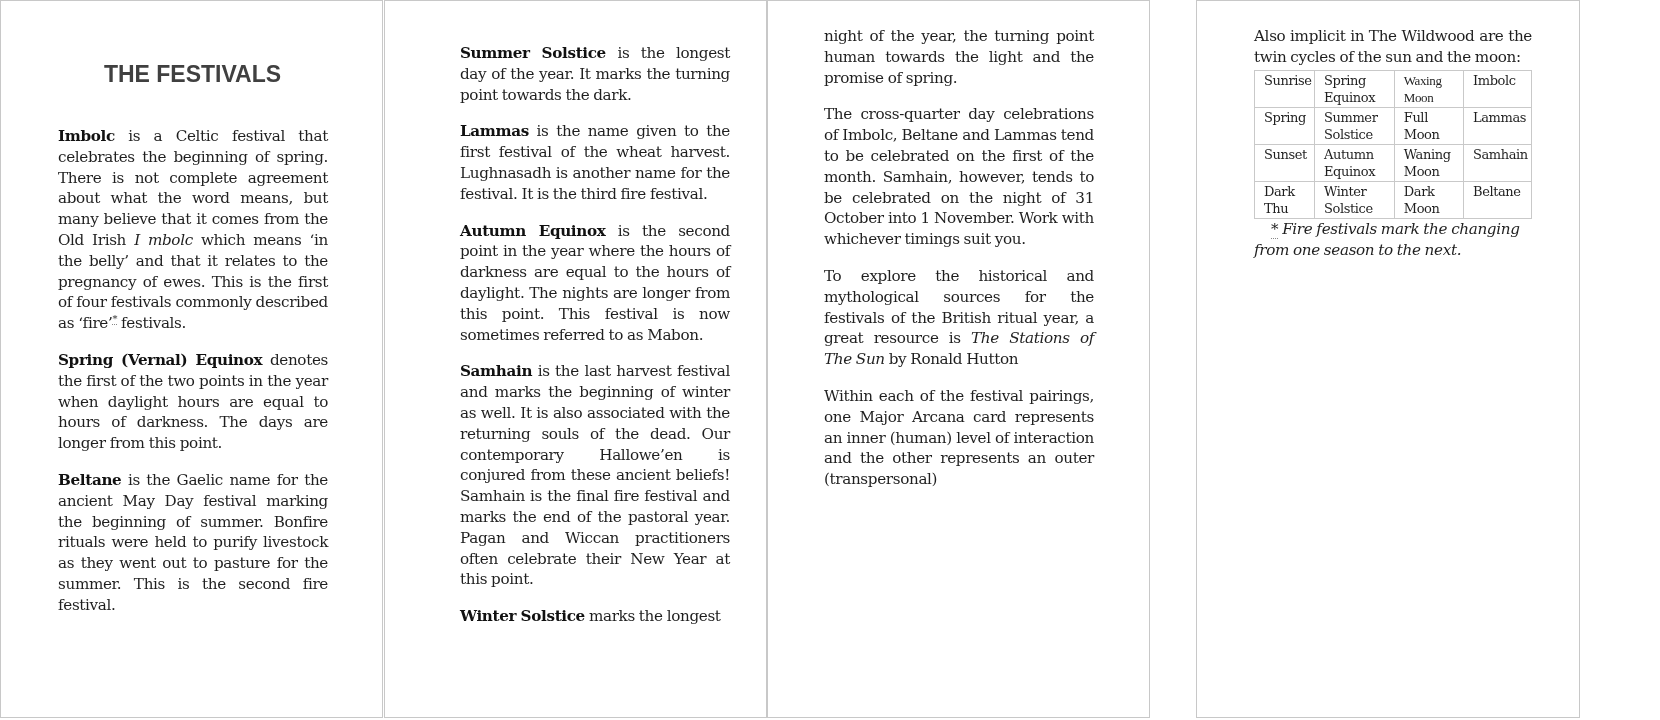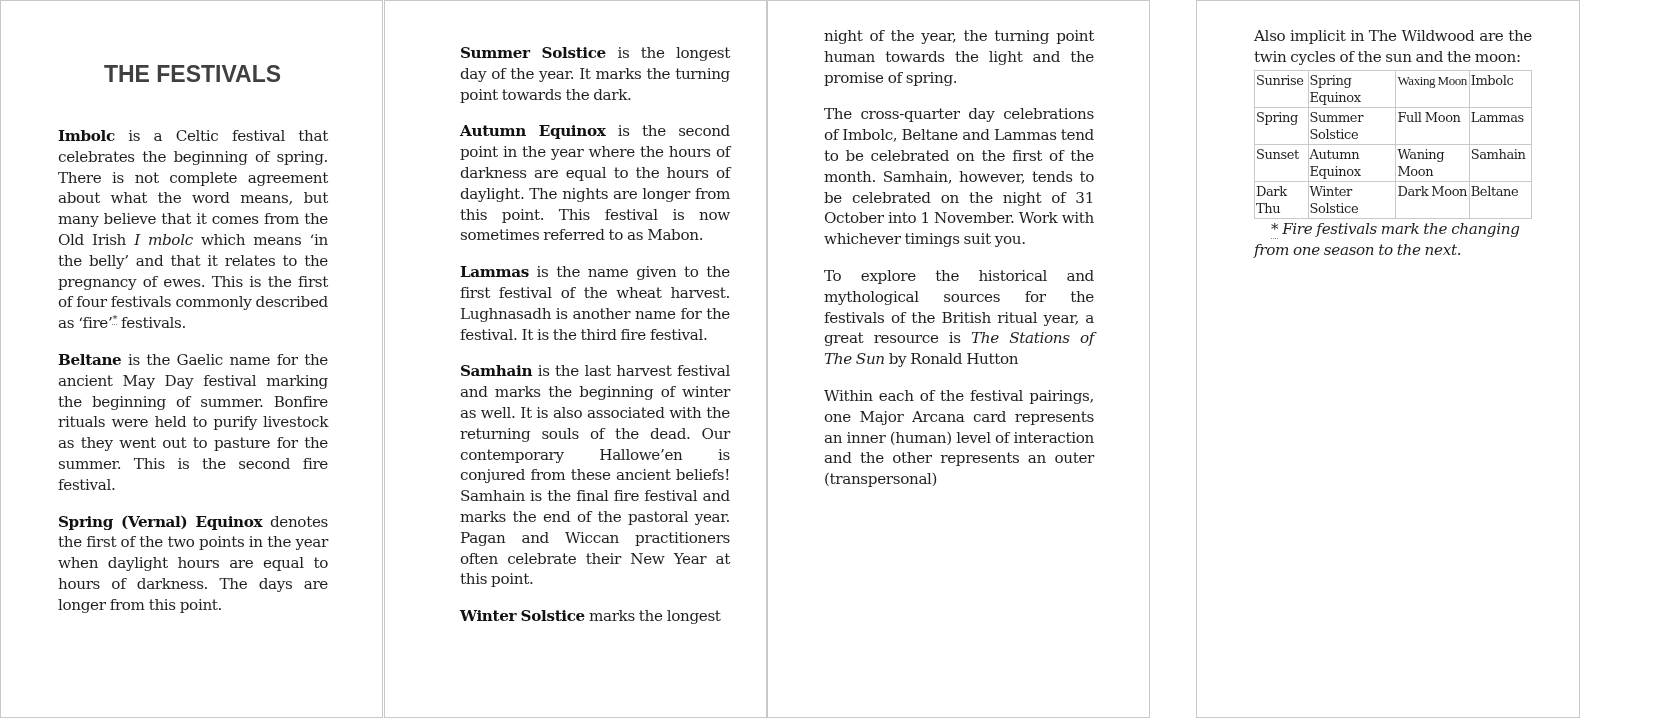--- a/index.html
+++ b/index.html
@@ -28,41 +28,41 @@
     position:absolute; left:0; width:383px; top:60px; text-align:center;
     font-family:"Liberation Sans", sans-serif; font-weight:bold; font-size:23px; color:#404040;
   }
   b { font-weight:bold; color:#111; }
   .it { font-style:italic; }
   .star { font-size:10px; vertical-align:super; border-bottom:1px dotted #888; line-height:0; }
   table.cycles {
     border-collapse:collapse; font-size:13px; line-height:17px; margin-top:2px; letter-spacing:-0.4px;
   }
   table.cycles td {
-    border:1px solid #c9c9c9; vertical-align:top; padding:1px 1px 1px 1px; text-align:left;
+    border:1px solid #c9c9c9; vertical-align:top; padding:1px 1px 1px 9px; text-align:left;
   }
   .fn { font-style:italic; margin:4px 0 0 0; text-indent:17px; text-align:left; font-size:15.2px; line-height:21px; }
 </style>
 </head>
 <body>
 
 <div class="page p1">
   <div class="title">THE FESTIVALS</div>
   <div class="col">
     <p><b>Imbolc</b><span> is a Celtic festival that celebrates the beginning of spring. There is not complete agreement about what the word means, but many believe that it comes from the Old Irish </span><span class="it">I mbolc</span><span> which means ‘in the belly’ and that it relates to the pregnancy of ewes. This is the first of four festivals commonly described as ‘fire’</span><span class="star">*</span><span> festivals.</span></p>
+    <p><b>Spring (Vernal) Equinox</b><span> denotes the first of the two points in the year when daylight hours are equal to hours of darkness. The days are longer from this point.</span></p>
     <p><b>Beltane</b><span> is the Gaelic name for the ancient May Day festival marking the beginning of summer. Bonfire rituals were held to purify livestock as they went out to pasture for the summer. This is the second fire festival.</span></p>
-    <p><b>Spring (Vernal) Equinox</b><span> denotes the first of the two points in the year when daylight hours are equal to hours of darkness. The days are longer from this point.</span></p>
   </div>
 </div>
 
 <div class="page p2">
   <div class="col">
     <p><b>Summer Solstice</b><span> is the longest day of the year. It marks the turning point towards the dark.</span></p>
+    <p><b>Lammas</b><span> is the name given to the first festival of the wheat harvest. Lughnasadh is another name for the festival. It is the third fire festival.</span></p>
     <p><b>Autumn Equinox</b><span> is the second point in the year where the hours of darkness are equal to the hours of daylight. The nights are longer from this point. This festival is now sometimes referred to as Mabon.</span></p>
-    <p><b>Lammas</b><span> is the name given to the first festival of the wheat harvest. Lughnasadh is another name for the festival. It is the third fire festival.</span></p>
     <p><b>Samhain</b><span> is the last harvest festival and marks the beginning of winter as well. It is also associated with the returning souls of the dead. Our contemporary Hallowe’en is conjured from these ancient beliefs! Samhain is the final fire festival and marks the end of the pastoral year. Pagan and Wiccan practitioners often celebrate their New Year at this point.</span></p>
     <p><b>Winter Solstice</b><span> marks the longest</span></p>
   </div>
 </div>
 
 <div class="page p3">
   <div class="col">
     <p>night of the year, the turning point human towards the light and the promise of spring.</p>
     <p>The cross-quarter day celebrations of Imbolc, Beltane and Lammas tend to be celebrated on the first of the month. Samhain, however, tends to be celebrated on the night of 31 October into 1 November. Work with whichever timings suit you.</p>
     <p><span>To explore the historical and mythological sources for the festivals of the British ritual year, a great resource is </span><span class="it">The Stations of The Sun</span><span> by Ronald Hutton</span></p>

